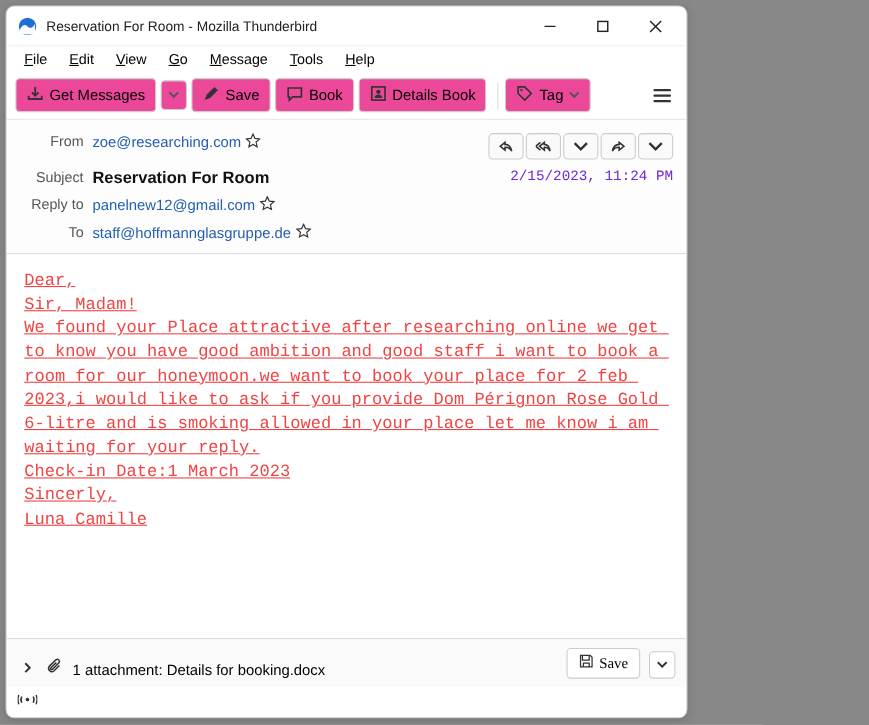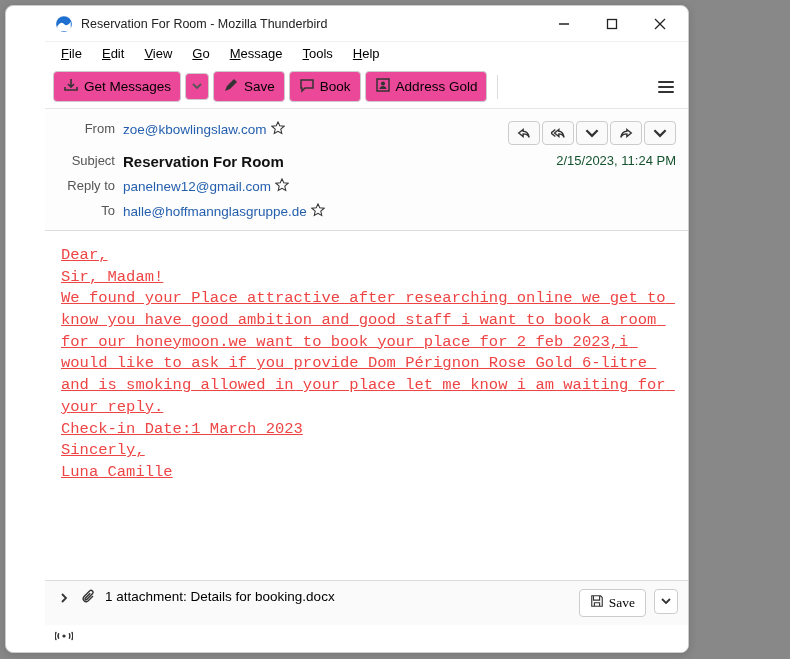--- a/index.html
+++ b/index.html
@@ -1,17 +1,17 @@
 <!DOCTYPE html>
 <html><head>
 <meta charset="utf-8">
 <style>
 * { box-sizing: border-box; margin: 0; padding: 0; }
 body { font-family: "Segoe UI", Arial, sans-serif; font-size: 13px; background: #888; width: 790px; height: 659px; overflow: hidden; position: relative; }
-.window { background: #fff; border: 1px solid #ccc; border-radius: 8px; width: 684px; height: 648px; margin: 5px; display: flex; flex-direction: column; overflow: hidden; box-shadow: 0 2px 8px rgba(0,0,0,0.15); padding-left: 39px; }
+.window { background: #fff; border: 1px solid #ccc; border-radius: 8px; width: 620px; height: 648px; margin: 5px; display: flex; flex-direction: column; overflow: hidden; box-shadow: 0 2px 8px rgba(0,0,0,0.15); }
 
 
 .titlebar { display: flex; align-items: center; height: 36px; padding: 0 4px 0 10px; border-bottom: 1px solid #f0f0f0; }
 .tb-icon { width: 18px; height: 18px; margin-right: 8px; }
 .tb-title { flex: 1; font-size: 12.5px; color: #222; }
 .tb-controls { display: flex; }
 .tb-btn { width: 48px; height: 34px; display: flex; align-items: center; justify-content: center; cursor: pointer; }
 .tb-btn svg { stroke: #222; stroke-width: 1.3; fill: none; }
 
 
@@ -29,30 +29,30 @@
 .hamburger { padding:6px; cursor:pointer; margin-left:4px;}
 .hamburger div { width:16px; height:2px; background:#333; margin:3px 0; border-radius:1px;}
 
 
 .msg-header { padding: 8px 12px 6px 12px; border-bottom: 1px solid #ddd; background:#fdfdfd; }
 .hdr-row { display: flex; align-items: flex-start; padding: 4px 0; font-size: 13.5px; }
 .hdr-label { width: 66px; text-align: right; color: #555; font-size: 13px; padding-right: 8px; }
 .hdr-val { color: #245fae; display:flex; align-items:center; gap:4px;}
 .hdr-val .star svg { width:14px; height:14px; }
 .subject-val { font-weight: bold; color: #111; font-size: 15px; }
-.hdr-date { margin-left: auto; color: #14532d; font-size: 13px; }
+.hdr-date { margin-left: auto; color: #6d28d9; font-size: 13px; font-family: Liberation Mono, monospace; }
 .hdr-actions { margin-left:auto; display:flex; gap:2px;}
 .hact { border:1px solid #ccc; background:#fafafa; border-radius:4px; padding:4px 8px; cursor:pointer; display:flex; align-items:center;}
 .hact svg { width:14px; height:14px; stroke:#333; stroke-width:1.6; fill:none;}
 
 
 .msg-body { flex:1; padding: 14px 16px; font-family: "Courier New", monospace; font-size: 15.5px; line-height: 1.4; color:#ef4444; overflow:auto; white-space: pre-wrap; text-decoration: underline; }
 
 
-.attach-bar { border-top:1px solid #ddd; padding: 8px 10px; display:flex; align-items:flex-start; gap:8px; font-size:13.5px; background:#fafafa;}
+.attach-bar { border-top:1px solid #ddd; padding: 8px 10px; display:flex; align-items:flex-end; gap:8px; font-size:13.5px; background:#fafafa;}
 .attach-bar .chev { cursor:pointer; padding:2px 4px;}
 .attach-bar .clip svg{ width:16px; height:16px; }
 .attach-label { flex:1; }
 .save-btn { border:1px solid #ccc; border-radius:4px; padding:4px 10px; display:flex; align-items:center; gap:5px; background:#fff; cursor:pointer;font-family:Liberation Serif, serif;}
 .drop-btn { border:1px solid #ccc; border-radius:4px; padding:4px 6px; background:#fff; cursor:pointer;}
 
 
 .status-bar { padding:4px 10px 6px 10px; background:#fff;}
 .status-bar svg { width:18px; height:14px;}
 
@@ -125,36 +125,46 @@
             <path d="M2 3h12v8H6l-3 3v-3H2z" stroke="#333" stroke-width="1.5" fill="none"></path>
           </svg></span>
       <span>Book</span>
     </div>
     <div class="tbtn">
       <span><svg viewBox="0 0 16 16">
             <rect x="2" y="2" width="12" height="12" stroke="#333" stroke-width="1.5" fill="none"></rect>
             <circle cx="8" cy="6.5" r="2" fill="#333"></circle>
             <path d="M4.5 12c0-2 2-3 3.5-3s3.5 1 3.5 3" fill="#333"></path>
           </svg></span>
-      <span>Address Gold</span>
+      <span>Details Book</span>
     </div>
     <div class="toolbar-sep"></div>
+    <div class="tbtn">
+      <span><svg viewBox="0 0 16 16">
+            <path d="M2 2h6l6 6-6 6-6-6z" stroke="#333" stroke-width="1.5" fill="none"></path>
+            <circle cx="5" cy="5" r="1" fill="#333"></circle>
+          </svg></span>
+      <span>Tag</span>
+      <span class="chev-down"><svg viewBox="0 0 10 10">
+            <path d="M1 3l4 4 4-4"></path>
+          </svg></span>
+    </div>
     <div class="toolbar-spacer"></div>
     <div class="hamburger">
         <div></div>
         <div></div>
         <div></div>
       </div>
   </div>
 
   <div class="msg-header">
     <div class="hdr-row">
       <span class="hdr-label">From</span>
       <span class="hdr-val">
-        <span>zoe@kbowlingslaw.com</span>
+        <span>zoe@researching.com</span>
         <span class="star"><svg viewBox="0 0 16 16">
               <path d="M8 1l2 4.5 5 .5-3.8 3.3 1.1 4.9L8 11.8 3.7 14.2l1.1-4.9L1 6l5-.5z" stroke="#333" stroke-width="1.2" fill="none"></path>
             </svg></span>
       </span>
       <div class="hdr-actions">
         <div class="hact">
             <svg viewBox="0 0 16 16">
               <path d="M7 4L2 8l5 4V9c4 0 6 2 7 4-1-5-4-7-7-7V4z"></path>
             </svg>
           </div>
@@ -191,21 +201,21 @@
       <span class="hdr-val">
         <span>panelnew12@gmail.com</span>
         <span class="star"><svg viewBox="0 0 16 16">
               <path d="M8 1l2 4.5 5 .5-3.8 3.3 1.1 4.9L8 11.8 3.7 14.2l1.1-4.9L1 6l5-.5z" stroke="#333" stroke-width="1.2" fill="none"></path>
             </svg></span>
       </span>
     </div>
     <div class="hdr-row">
       <span class="hdr-label">To</span>
       <span class="hdr-val">
-        <span>halle@hoffmannglasgruppe.de</span>
+        <span>staff@hoffmannglasgruppe.de</span>
         <span class="star"><svg viewBox="0 0 16 16">
               <path d="M8 1l2 4.5 5 .5-3.8 3.3 1.1 4.9L8 11.8 3.7 14.2l1.1-4.9L1 6l5-.5z" stroke="#333" stroke-width="1.2" fill="none"></path>
             </svg></span>
       </span>
     </div>
   </div>
 
   <div class="msg-body">Dear,
 Sir, Madam!
 We found your Place attractive after researching online we get to know you have good ambition and good staff i want to book a room for our honeymoon.we want to book your place for 2 feb 2023,i would like to ask if you provide Dom Pérignon Rose Gold 6-litre and is smoking allowed in your place let me know i am waiting for your reply.

